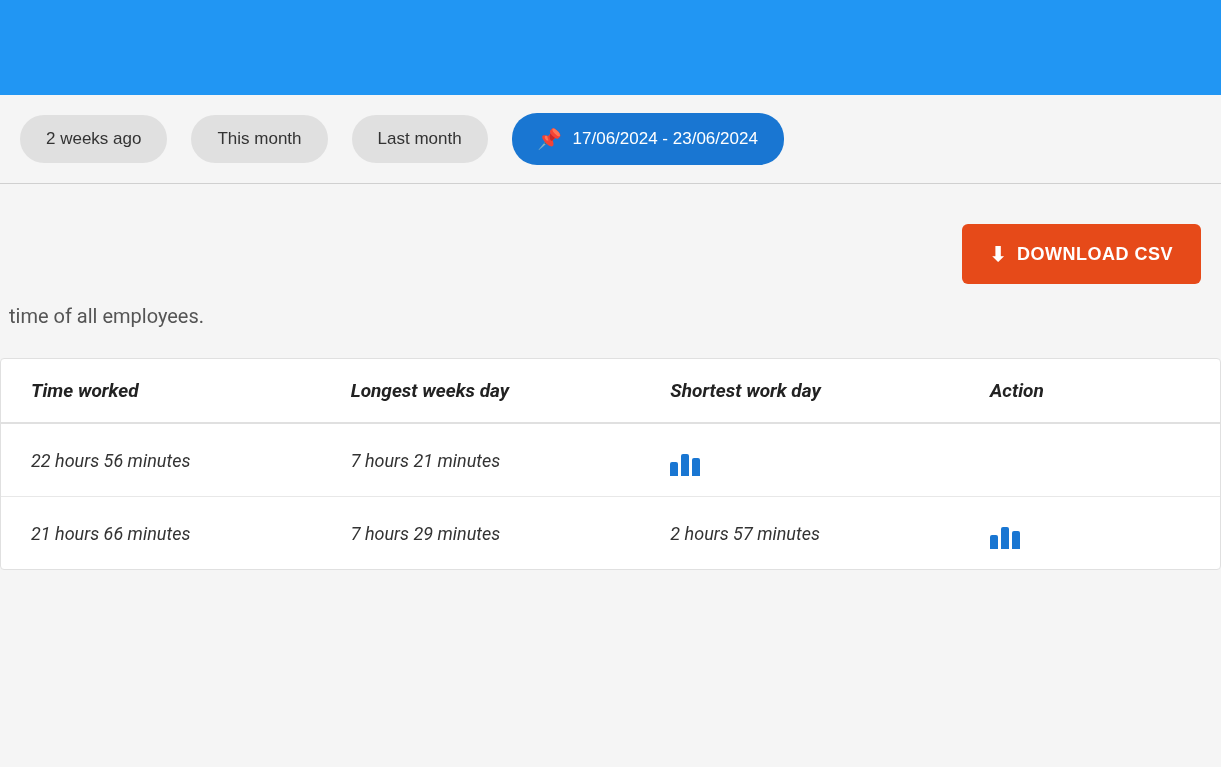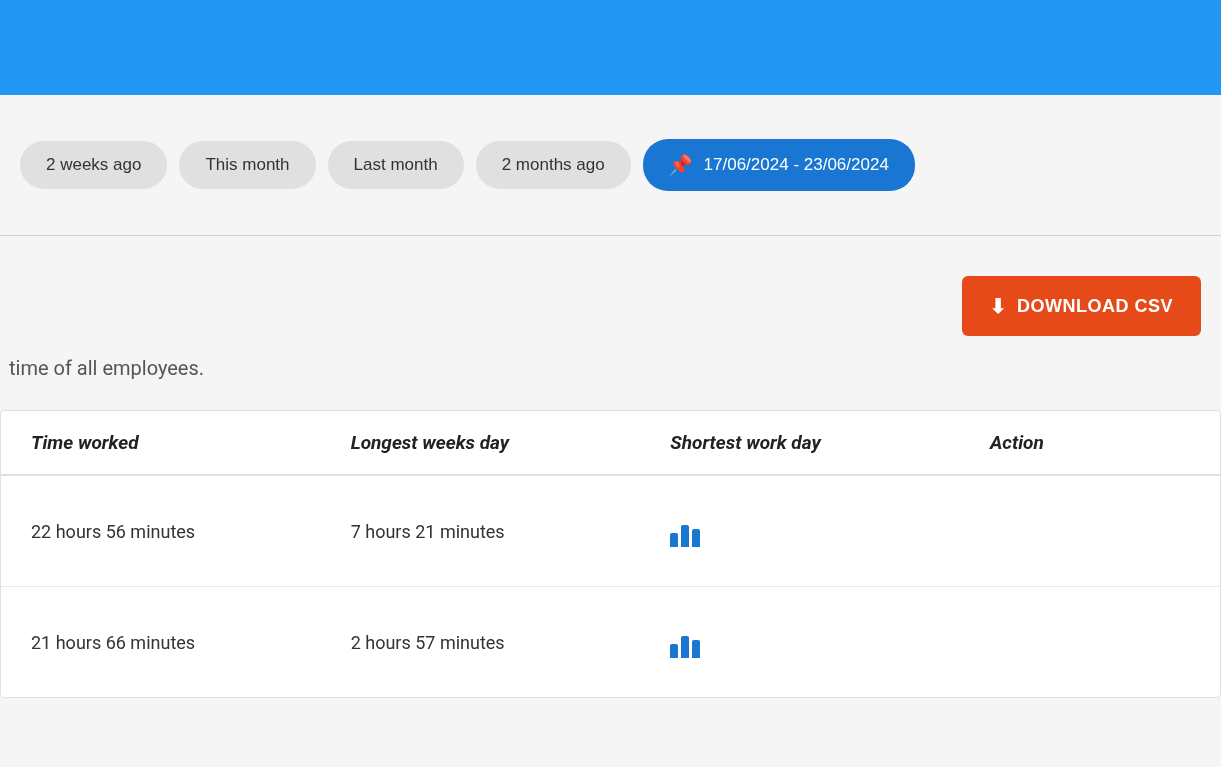--- a/index.html
+++ b/index.html
@@ -17,22 +17,22 @@
     }
 
     .content-area {
       background: #f5f5f5;
       padding: 0;
     }
 
     .filter-row {
       display: flex;
       align-items: center;
-      padding: 44px 20px;
-      gap: 12px;
+      padding: 18px 20px;
+      gap: 24px;
       flex-wrap: wrap;
     }
 
     .filter-pill {
       background: #e0e0e0;
       border: none;
       border-radius: 25px;
       padding: 14px 26px;
       font-size: 17px;
       color: #333;
@@ -115,23 +115,24 @@
 
     .table-header-cell {
       font-size: 19px;
       font-weight: 700;
       color: #222;
     }
 
     .table-row {
       display: grid;
       grid-template-columns: 1fr 1fr 1fr 200px;
-      padding: 39px 30px;
+      padding: 20px 30px;
       border-bottom: 1px solid #e8e8e8;
       align-items: center;
+      font-style: italic;
     }
 
     .table-row:last-child {
       border-bottom: none;
     }
 
     .table-cell {
       font-size: 18px;
       color: #333;
     }
@@ -159,21 +160,20 @@
 <body>
 
 <div class="header-bar"></div>
 
 <div class="content-area">
 
   <div class="filter-row">
     <button class="filter-pill">2 weeks ago</button>
     <button class="filter-pill">This month</button>
     <button class="filter-pill">Last month</button>
-    <button class="filter-pill">2 months ago</button>
     <button class="filter-pill-active">
       <span class="pin-icon">📌</span>
       <span>17/06/2024 - 23/06/2024</span>
     </button>
   </div>
 
   <div class="divider"></div>
 
   <div class="action-row">
     <button class="download-btn">
@@ -199,20 +199,21 @@
         <div class="bar-chart-icon">
           <div class="bar bar1"></div>
           <div class="bar bar2"></div>
           <div class="bar bar3"></div>
         </div>
       </div>
     </div>
 
     <div class="table-row">
       <div class="table-cell">21 hours 66 minutes</div>
+      <div class="table-cell">7 hours 29 minutes</div>
       <div class="table-cell">2 hours 57 minutes</div>
       <div class="table-cell">
         <div class="bar-chart-icon">
           <div class="bar bar1"></div>
           <div class="bar bar2"></div>
           <div class="bar bar3"></div>
         </div>
       </div>
     </div>
   </div>

